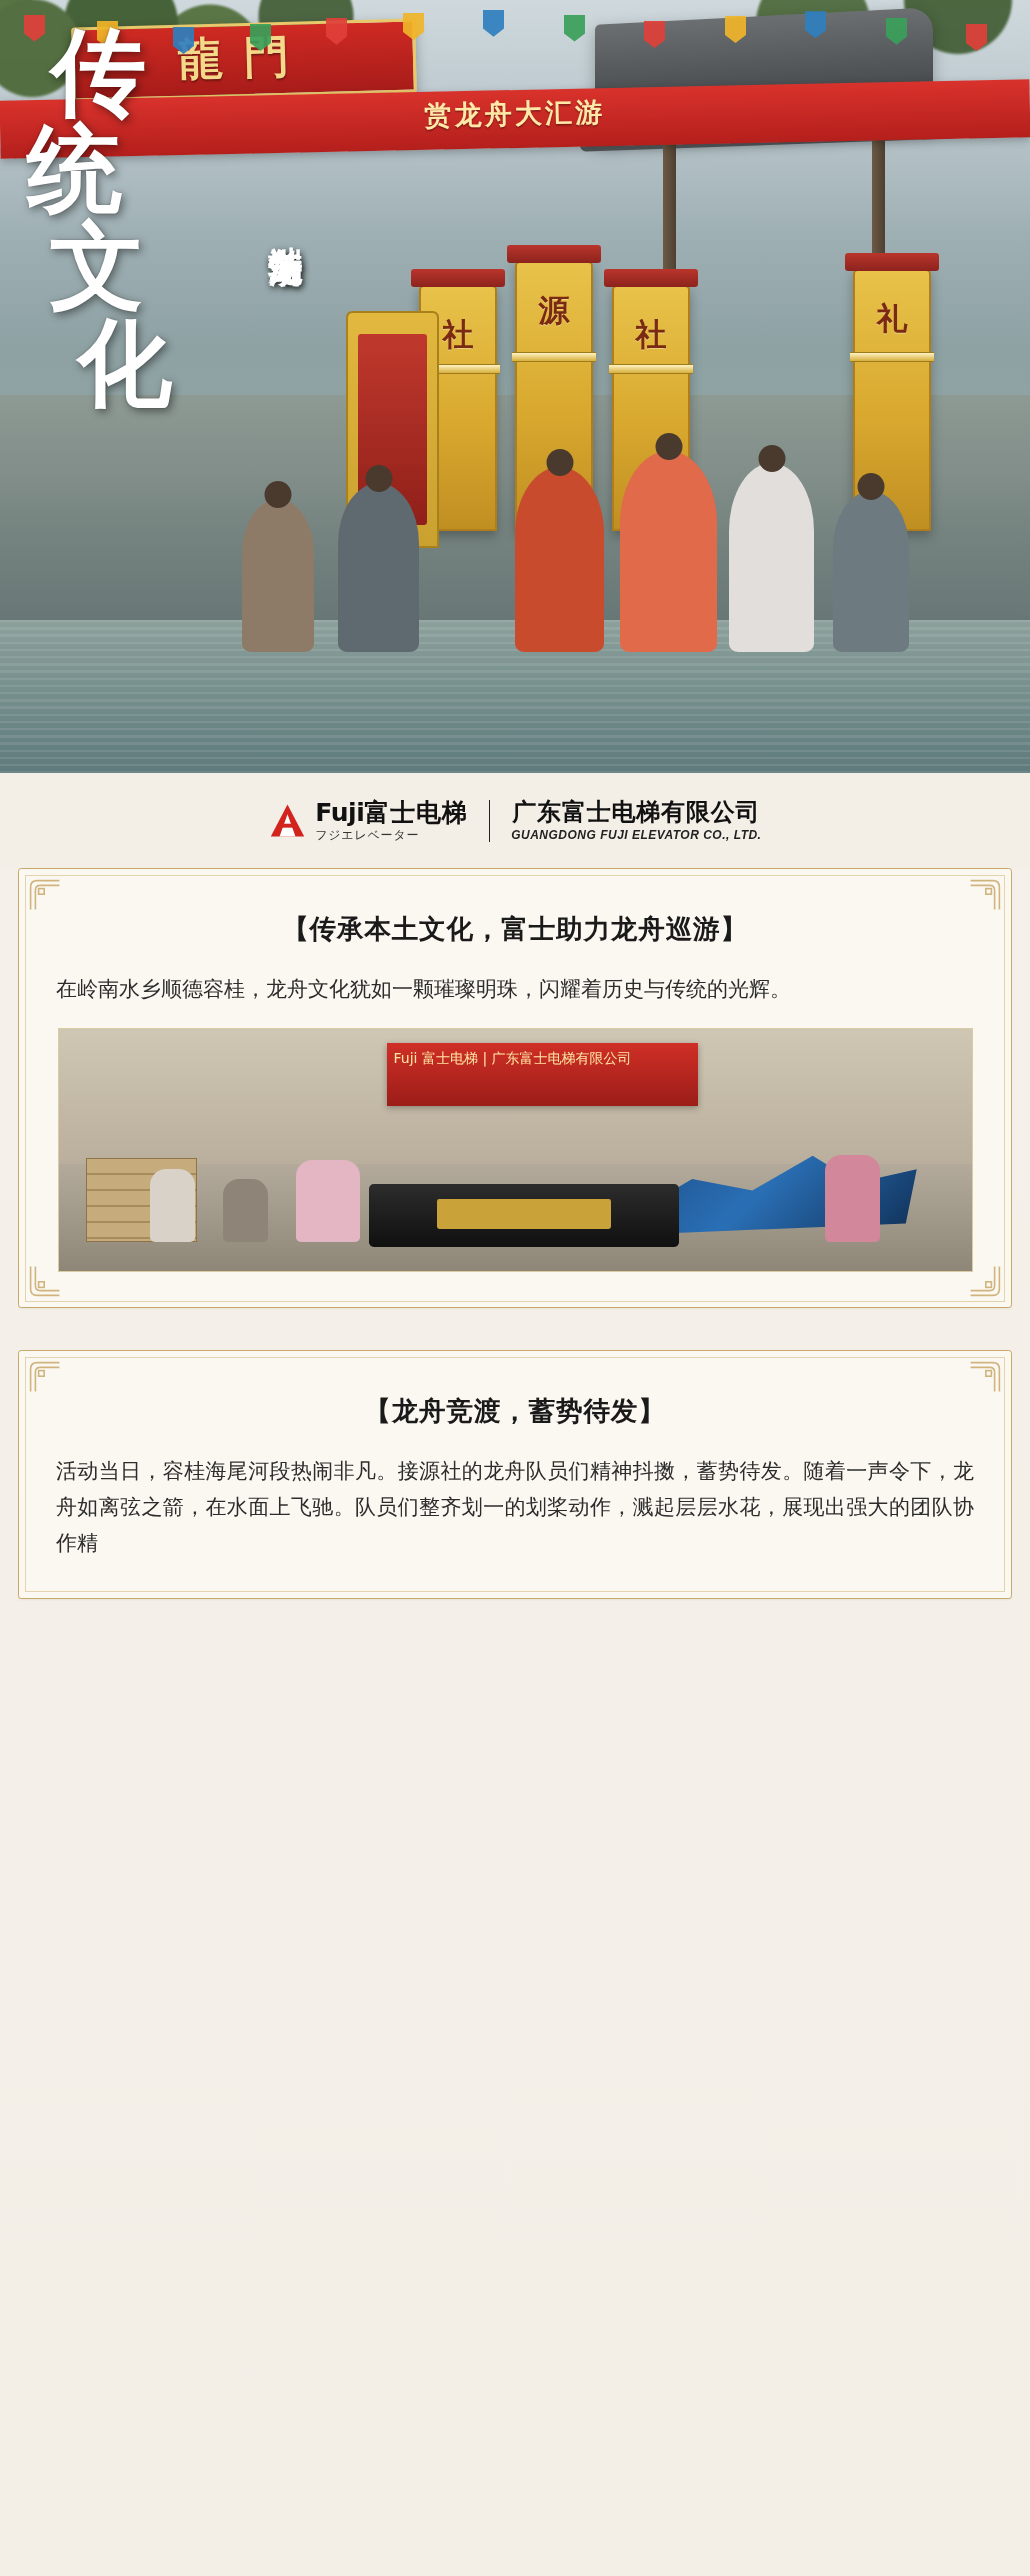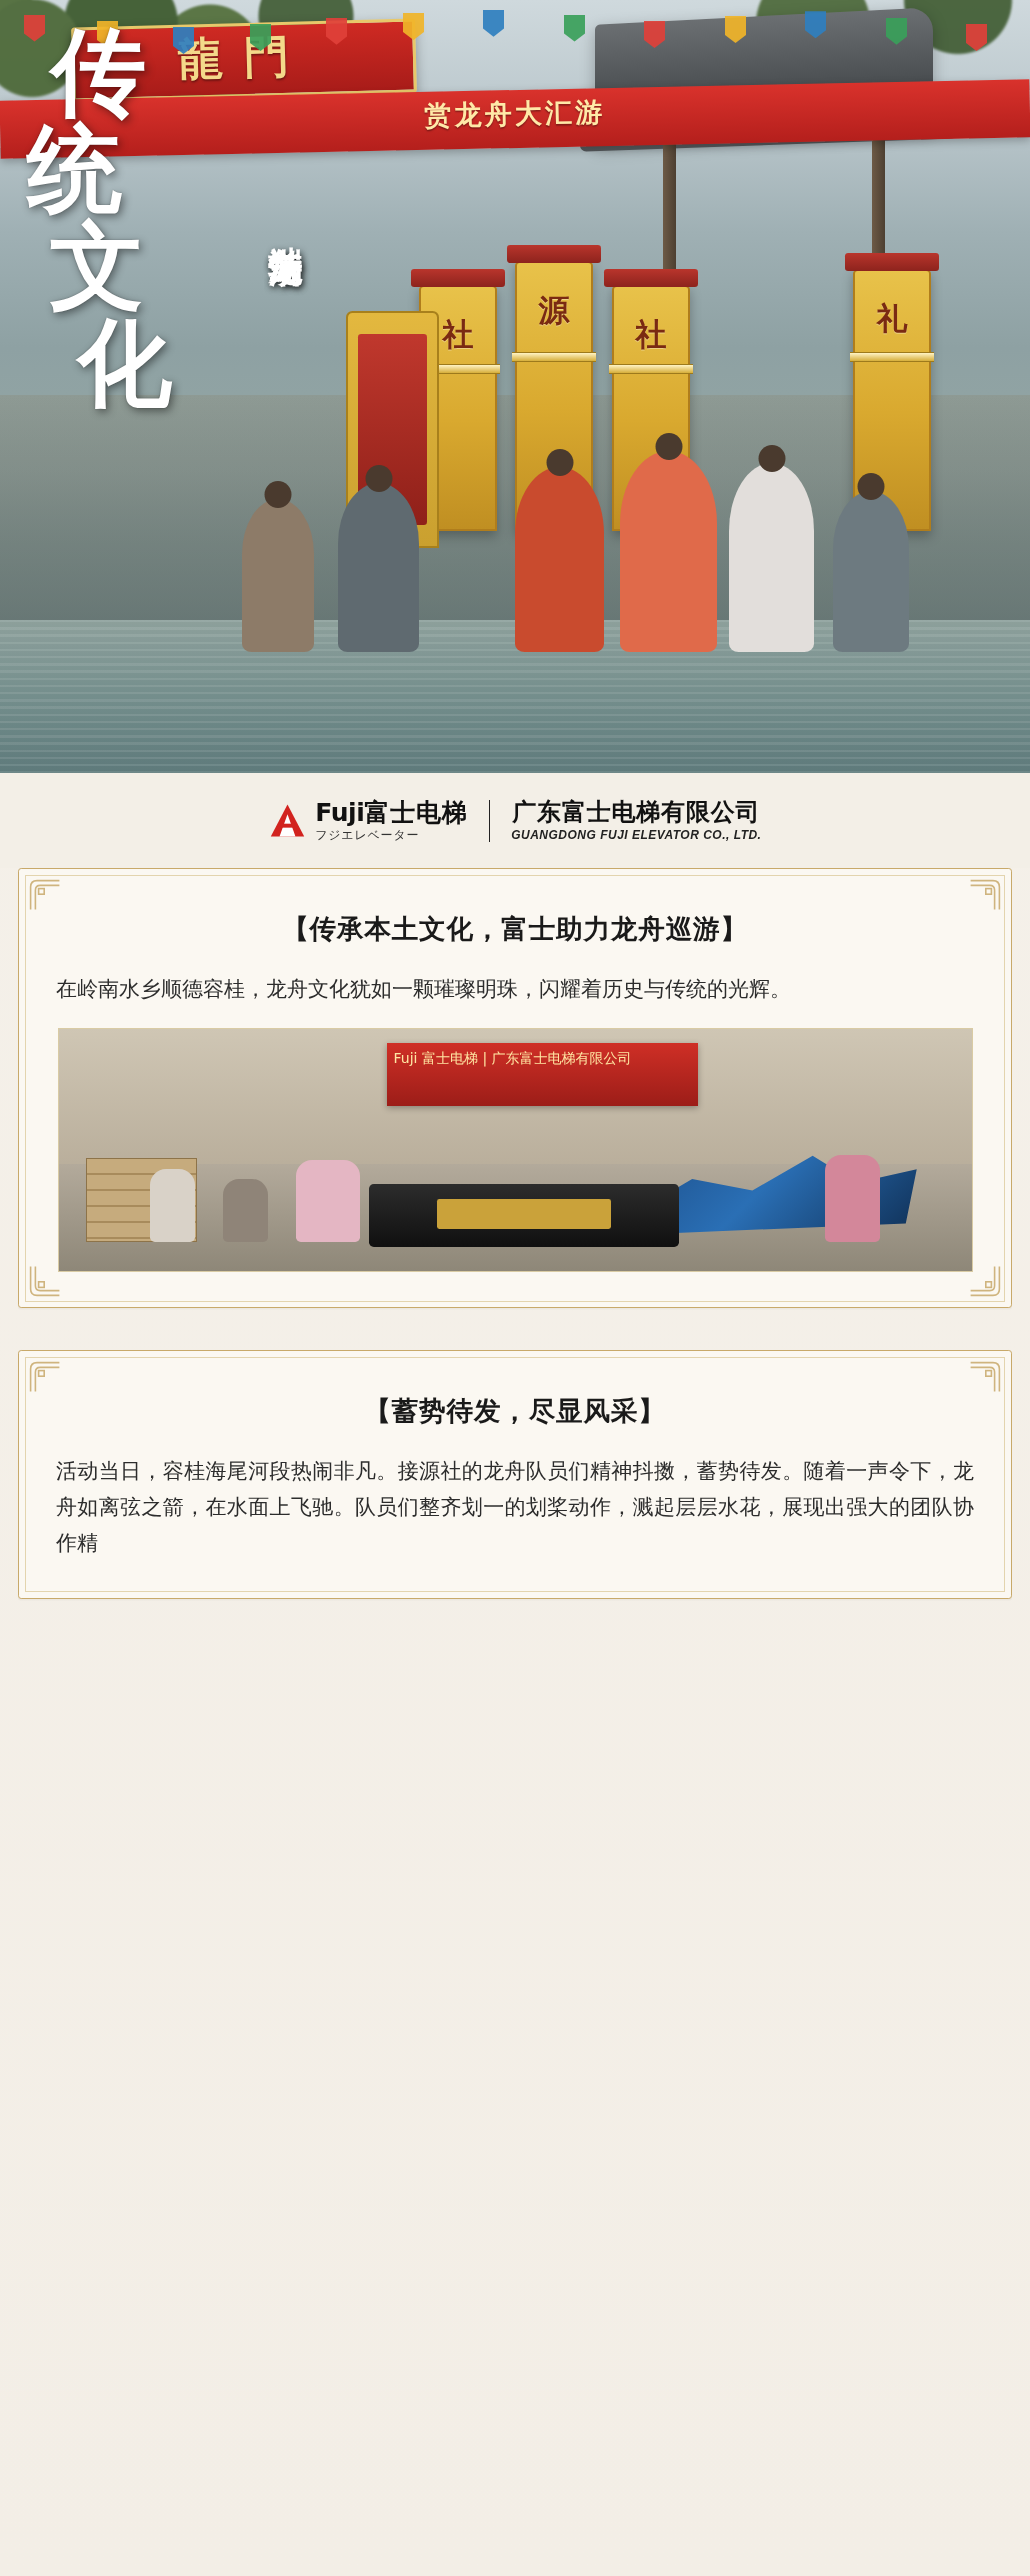--- a/index.html
+++ b/index.html
@@ -580,21 +580,21 @@
           </svg>
       </div>
       <div class="corner tr">
         <svg width="32" height="32" viewBox="0 0 40 40">
             <path d="M2 38 V10 Q2 2 10 2 H38" fill="none" stroke="#c8a96a" stroke-width="2"></path>
             <path d="M8 38 V14 Q8 8 14 8 H38" fill="none" stroke="#c8a96a" stroke-width="2"></path>
             <rect x="12" y="12" width="7" height="7" fill="none" stroke="#c8a96a" stroke-width="2"></rect>
           </svg>
       </div>
 
-      <div class="card-title">【蓄势待发，尽显风采】</div>
+      <div class="card-title">【龙舟竞渡，蓄势待发】</div>
       <div class="card-body">
         <p>活动当日，容桂海尾河段热闹非凡。接源社的龙舟队员们精神抖擞，蓄势待发。随着一声令下，龙舟如离弦之箭，在水面上飞驰。队员们整齐划一的划桨动作，溅起层层水花，展现出强大的团队协作精</p>
       </div>
     </div>
 
   </div>
 </div>
 
 
 </body></html>

